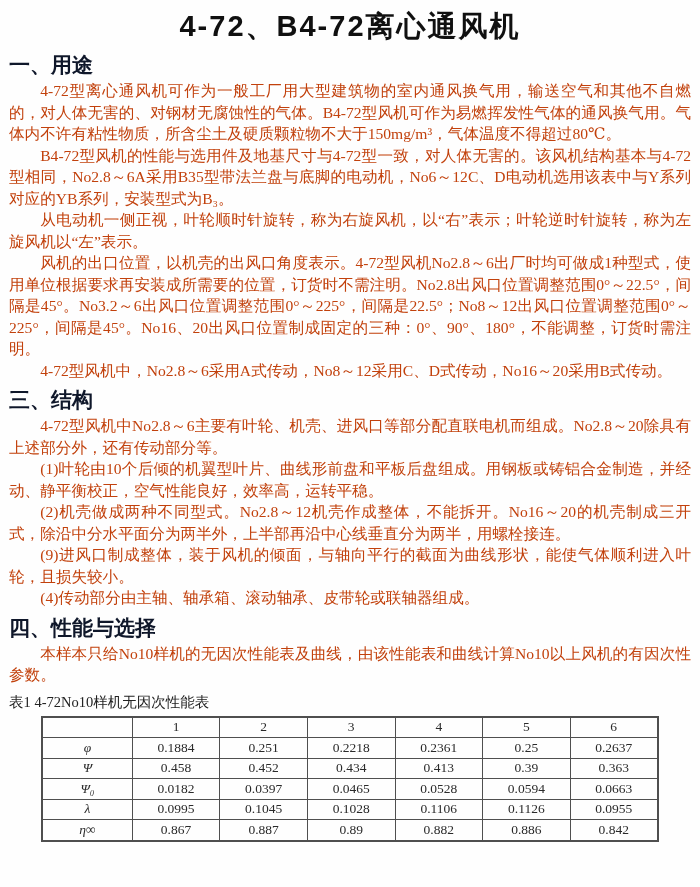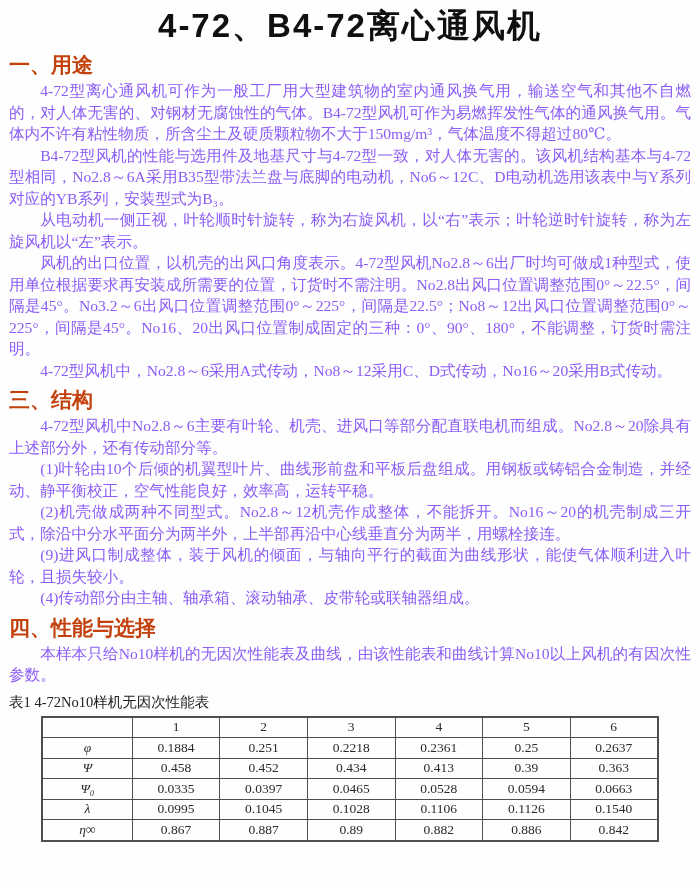--- a/index.html
+++ b/index.html
@@ -14,42 +14,42 @@
   .page {
     box-sizing: border-box;
     width: 700px;
     height: 887px;
     padding: 4px 9px 0 9px;
     background: #fefefe;
   }
   h1.title {
     font-family: "Liberation Sans", "DejaVu Sans", sans-serif;
     font-weight: bold;
-    font-size: 33px;
+    font-size: 29px;
     line-height: 40px;
     text-align: center;
     margin: 2px 0 6px 0;
     letter-spacing: 2px;
     color: #101010;
   }
   h2.sec {
     font-family: "Liberation Sans", "DejaVu Sans", sans-serif;
     font-weight: bold;
     font-size: 21px;
     line-height: 25px;
     margin: 6px 0 3px 0;
-    color: #c2410c;
+    color: #0f172a;
   }
   p.para {
     font-size: 15.6px;
     line-height: 21.5px;
     margin: 0;
     text-indent: 2em;
     text-align: justify;
-    color: #8b5cf6;
+    color: #c2410c;
   }
   .caption {
     font-size: 14.5px;
     line-height: 18px;
     text-align: left;
     margin: 7px 0 5px 0;
     color: #222222;
   }
   table.perf {
     border-collapse: collapse;
@@ -131,35 +131,35 @@
           <td class="label">Ψ</td>
           <td>0.458</td>
           <td>0.452</td>
           <td>0.434</td>
           <td>0.413</td>
           <td>0.39</td>
           <td>0.363</td>
         </tr>
         <tr>
           <td class="label">Ψ₀</td>
-          <td>0.0335</td>
+          <td>0.0182</td>
           <td>0.0397</td>
           <td>0.0465</td>
           <td>0.0528</td>
           <td>0.0594</td>
           <td>0.0663</td>
         </tr>
         <tr>
           <td class="label">λ</td>
           <td>0.0995</td>
           <td>0.1045</td>
           <td>0.1028</td>
           <td>0.1106</td>
           <td>0.1126</td>
-          <td>0.1540</td>
+          <td>0.0955</td>
         </tr>
         <tr>
           <td class="label">η∞</td>
           <td>0.867</td>
           <td>0.887</td>
           <td>0.89</td>
           <td>0.882</td>
           <td>0.886</td>
           <td>0.842</td>
         </tr>

